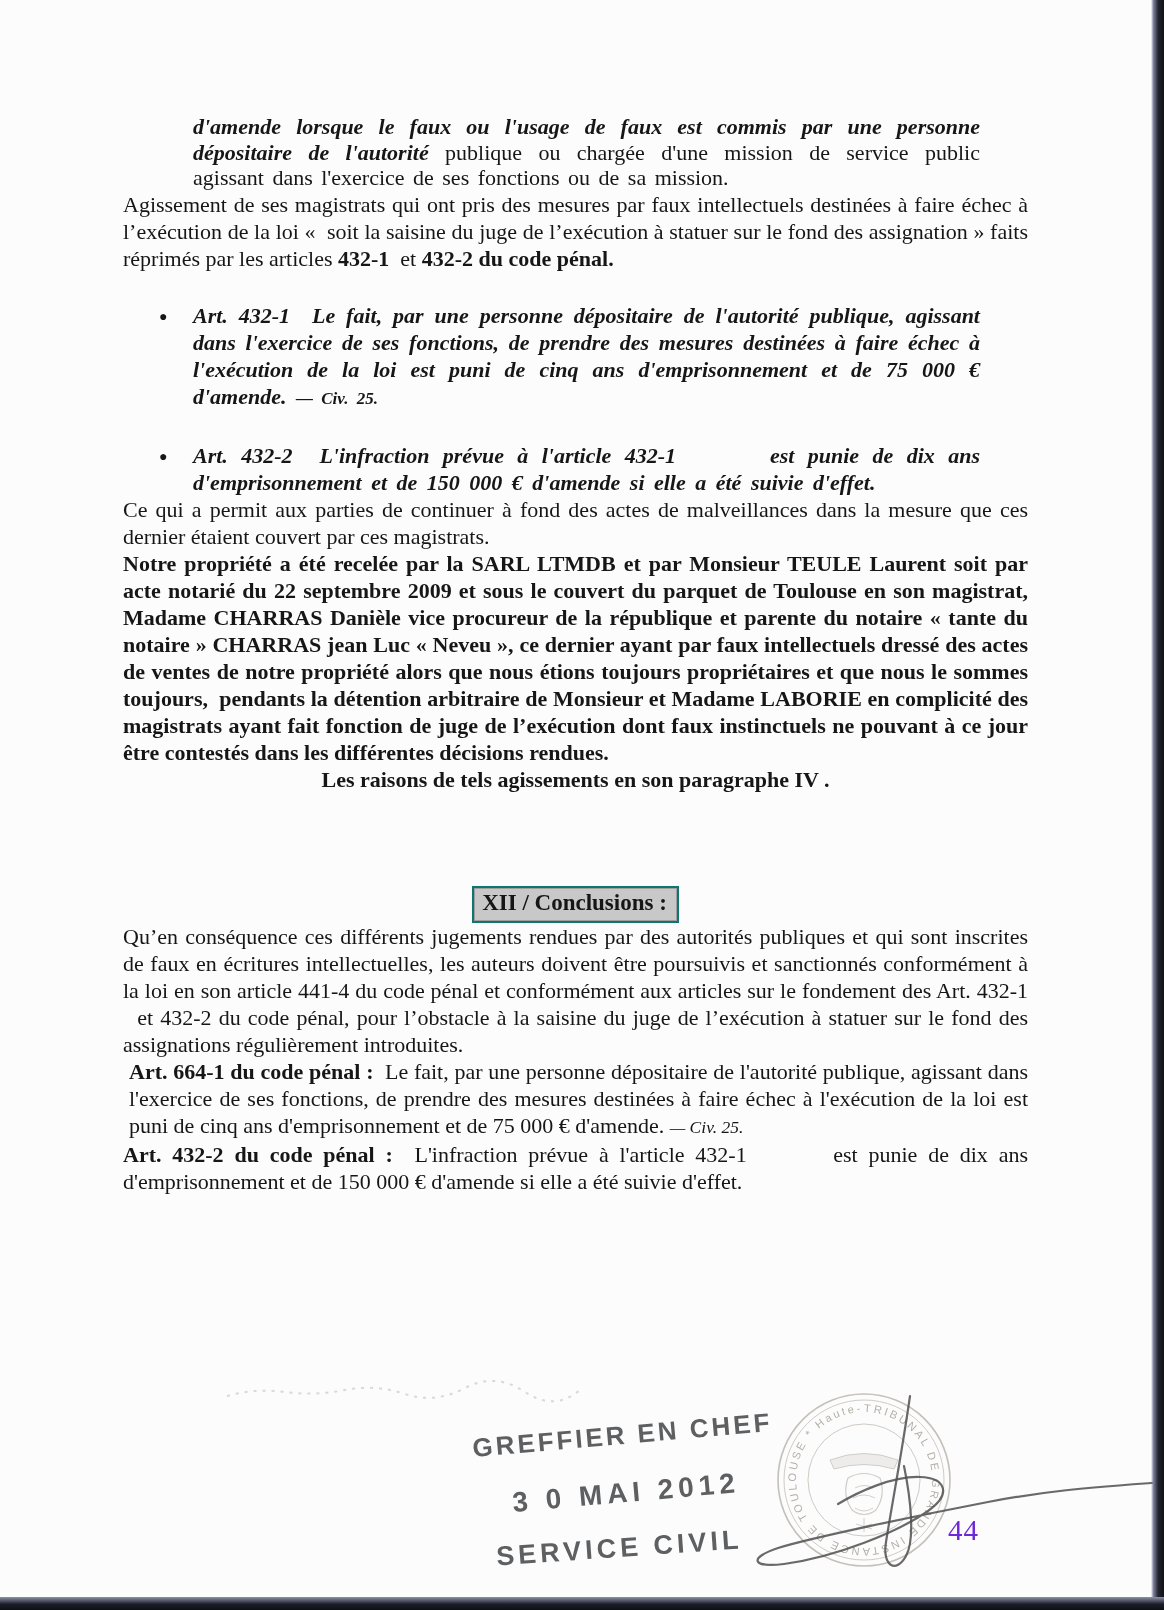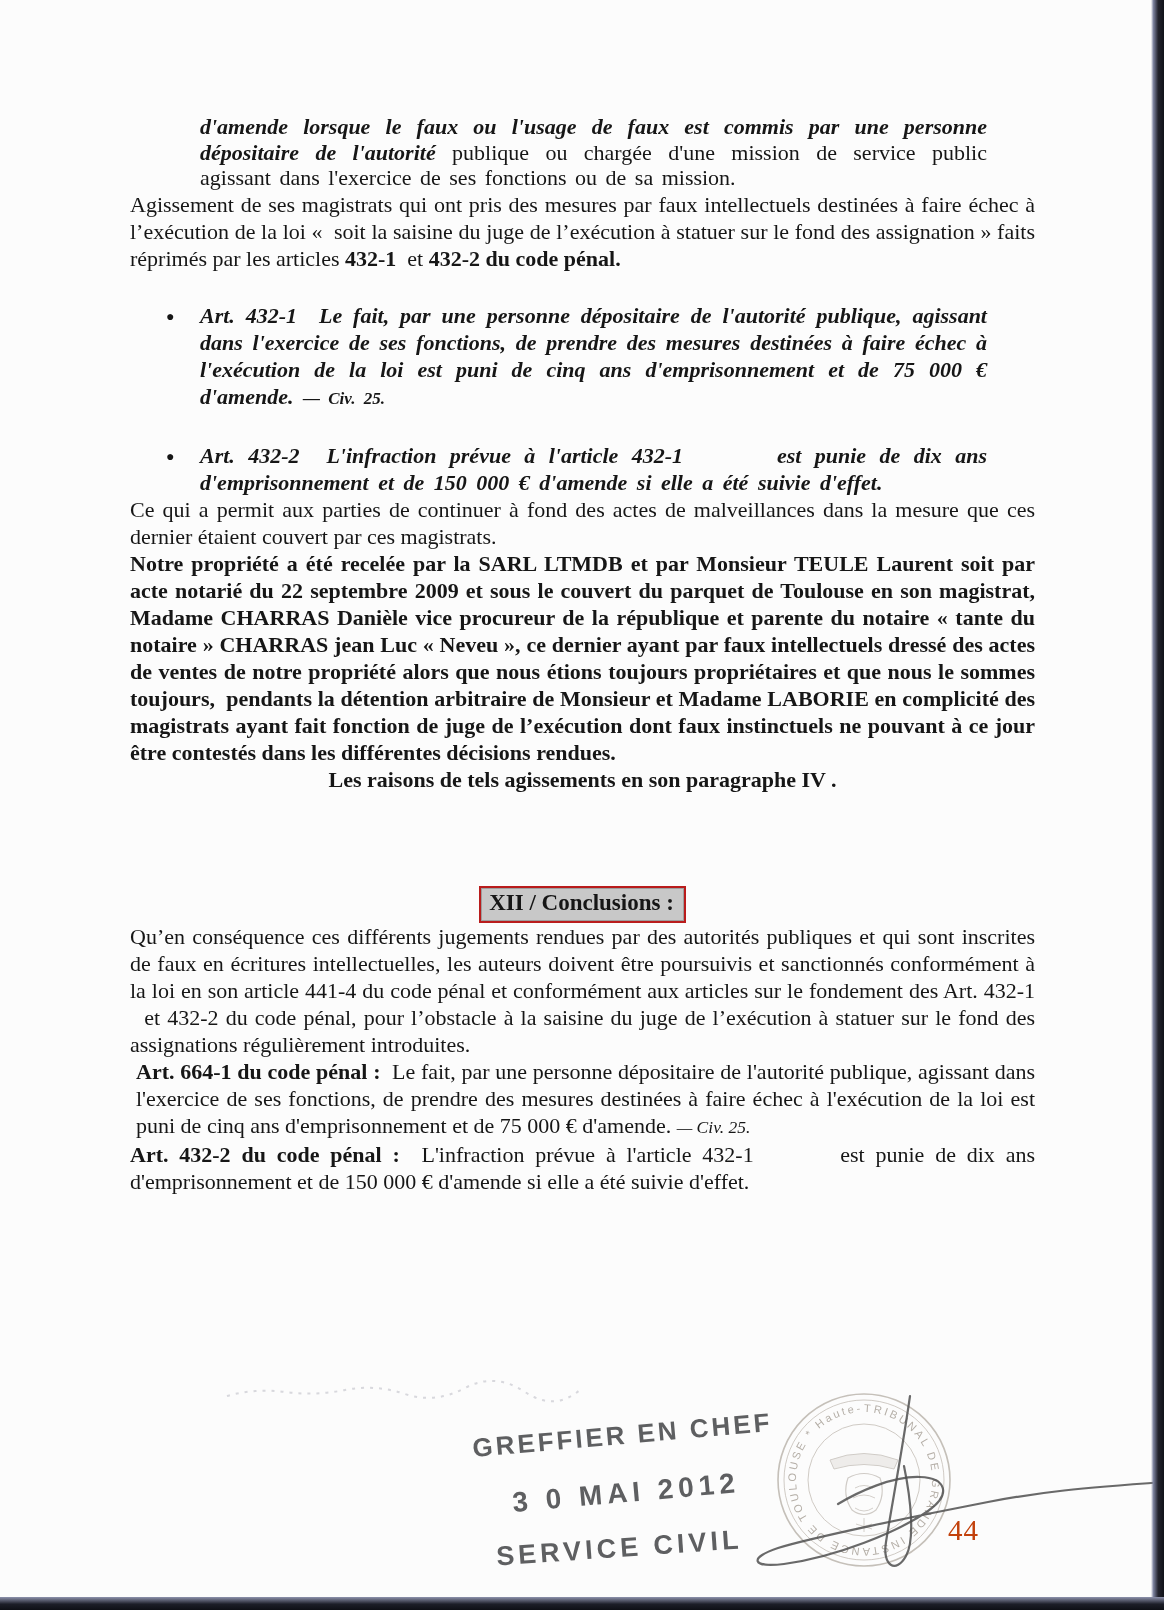--- a/index.html
+++ b/index.html
@@ -11,21 +11,21 @@
     font-family:"Liberation Serif","DejaVu Serif",serif;
     color:#161616;
   }
   
   .edge-right{position:absolute;top:0;right:0;width:13px;height:100%;
     background:linear-gradient(to right, rgba(150,155,180,0), #7e84a0 18%, #23242e 55%, #101218 100%);}
   .edge-bottom{position:absolute;left:0;bottom:0;width:100%;height:13px;
     background:linear-gradient(to bottom, #8d92ac 0%, #1c1e28 55%, #0e1016 100%);}
 
   .content{
-    position:absolute;left:130px;top:114px;width:905px;
+    position:absolute;left:123px;top:114px;width:905px;
     font-size:22px;line-height:27px;text-align:justify;
   }
   .content p{margin:0;}
 
   .quote{
     padding-left:70px;padding-right:48px;
     line-height:25.5px;word-spacing:3px;
   }
   .bi{font-weight:bold;font-style:italic;}
 
@@ -37,21 +37,21 @@
   .bullet-dot{position:absolute;left:-34px;top:1px;font-size:14px;font-style:normal;}
   .ref{font-size:17px;}
 
   .mt-cequi{margin-top:31px;}
   .mt-prop{margin-top:26px;font-weight:bold;}
   .bold-heading{margin-top:15px;font-weight:bold;text-align:center;}
   .box-wrap{margin-top:93px;text-align:center;}
   .conclusions-box{
     display:inline-block;
     background:#c8c8c8;
-    border:2px solid #b91c1c;
+    border:2px solid #0f766e;
     box-shadow:inset 0 0 0 1px #9e9e9e;
     padding:1px 10px 4px 8px;
     font-weight:bold;font-size:23px;line-height:28px;
   }
   .mt-cons{margin-top:36px;}
   .mt-art1{margin-top:37px;padding-left:6px;}
   .mt-art2{margin-top:37px;}
   .civref{font-size:17.5px;font-style:italic;}
 
   
@@ -62,21 +62,21 @@
     white-space:nowrap;
   }
   .stamp-1{left:472px;top:1420px;font-size:26px;letter-spacing:3px;transform:rotate(-5deg);}
   .stamp-2{left:512px;top:1477px;font-size:28px;letter-spacing:5px;transform:rotate(-5deg);}
   .stamp-3{left:496px;top:1533px;font-size:27px;letter-spacing:4px;transform:rotate(-4deg);}
 
   .seal{position:absolute;left:752px;top:1368px;}
   .signature{position:absolute;left:740px;top:1368px;}
   .pencil{position:absolute;left:225px;top:1380px;}
 
-  .page-number{position:absolute;left:948px;top:1514px;font-size:29px;letter-spacing:1px;color:#c2410c;}
+  .page-number{position:absolute;left:948px;top:1514px;font-size:29px;letter-spacing:1px;color:#6d28d9;}
 </style>
 </head>
 <body>
 
 <div class="page">
 
   <div class="content">
 
     <p class="quote"><span class="bi">d'amende lorsque le faux ou l'usage de faux est commis par une personne dépositaire de l'autorité</span><span> publique ou chargée d'une mission de service public agissant dans l'exercice de ses fonctions ou de sa mission.</span></p>
 

